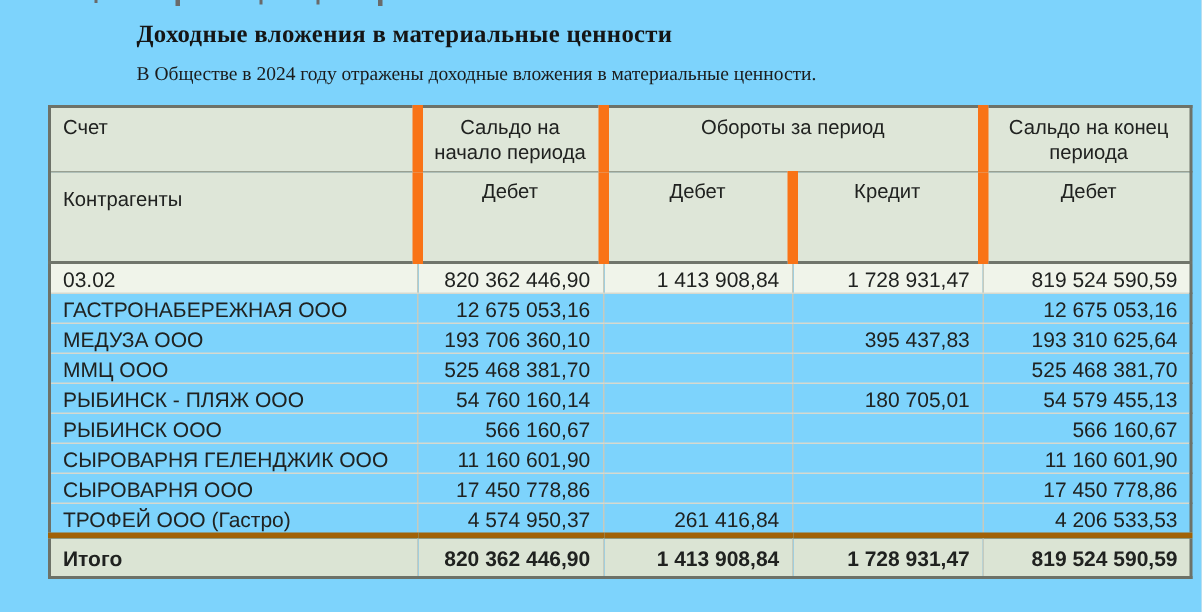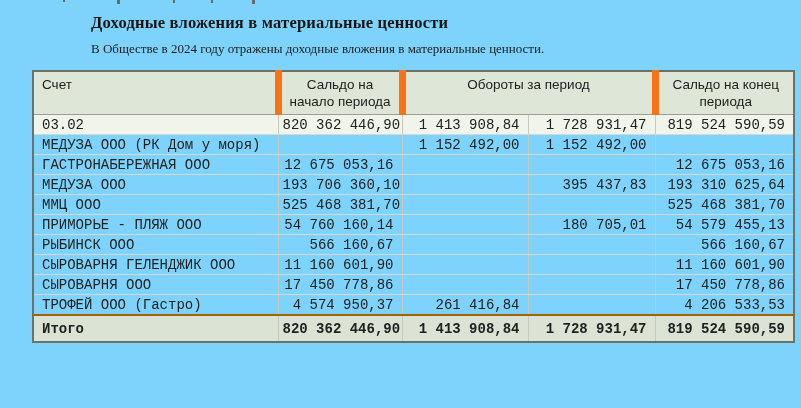--- a/index.html
+++ b/index.html
@@ -37,29 +37,29 @@
     font-weight:normal; font-size:13.5px; line-height:17px;
     vertical-align:top; padding:4px 4px 2px 4px; text-align:center;
   }
   .ledger thead tr.h1 th { border-bottom:1px solid #99a092; height:36px; }
   .ledger thead tr.h2 th { border-bottom:2px solid #70756b; height:48px; }
   .ledger thead th.lft { text-align:left; padding-left:8px; }
   .ledger thead tr.h2 th.lft { padding-top:9px; }
   .ledger th.vr, .ledger td.vr { border-right:7px solid #f97316; }
   .ledger tbody td {
     height:19px; padding:0 4px; line-height:18px; overflow:hidden; white-space:nowrap;
-    border-right:1px solid #c6cabd; border-bottom:1px solid #d6d9cf;font-family:Liberation Mono, monospace;
+    border-right:1px solid #c6cabd; border-bottom:1px solid #d6d9cf;
   }
   .ledger tbody td:last-child { border-right:none; }
   .ledger tbody td:first-child { padding-left:8px; }
   .ledger tbody td.num { text-align:right; padding-right:8px; }
   .ledger tbody tr.account td { background:var(--account-bg,#f0f4ea); }
   .ledger tbody tr.total td {
     background:var(--total-bg,#dbe4d4); font-weight:bold; height:25px;
-    border-top:2px solid #a16207; border-bottom:none; font-size:14px;
+    border-top:4px solid #a16207; border-bottom:none; font-size:14px;
   }
 </style>
 </head>
 <body>
 
 <div class="page">
 
   <div class="frag">
     <i></i>
       <i></i>
@@ -80,35 +80,35 @@
       <col style="width:127px">
       <col style="width:139px">
     </colgroup>
     <thead>
       <tr class="h1">
         <th class="lft vr">Счет</th>
         <th class="vr">Сальдо на начало периода</th>
         <th class="vr" colspan="2">Обороты за период</th>
         <th>Сальдо на конец периода</th>
       </tr>
+      <tr class="h2">
+        <th class="lft vr">Контрагенты</th>
+        <th class="vr">Дебет</th>
+        <th class="vr">Дебет</th>
+        <th class="vr">Кредит</th>
+        <th>Дебет</th>
+      </tr>
     </thead>
     <tbody id="ledger-body">
         <tr class="account">
           <td>03.02</td>
           <td class="num">820 362 446,90</td>
           <td class="num">1 413 908,84</td>
           <td class="num">1 728 931,47</td>
           <td class="num">819 524 590,59</td>
-        </tr>
-        <tr>
-          <td>МЕДУЗА ООО (РК Дом у моря)</td>
-          <td class="num"></td>
-          <td class="num">1 152 492,00</td>
-          <td class="num">1 152 492,00</td>
-          <td class="num"></td>
         </tr>
         <tr>
           <td>ГАСТРОНАБЕРЕЖНАЯ ООО</td>
           <td class="num">12 675 053,16</td>
           <td class="num"></td>
           <td class="num"></td>
           <td class="num">12 675 053,16</td>
         </tr>
         <tr>
           <td>МЕДУЗА ООО</td>
@@ -118,21 +118,21 @@
           <td class="num">193 310 625,64</td>
         </tr>
         <tr>
           <td>ММЦ ООО</td>
           <td class="num">525 468 381,70</td>
           <td class="num"></td>
           <td class="num"></td>
           <td class="num">525 468 381,70</td>
         </tr>
         <tr>
-          <td>ПРИМОРЬЕ - ПЛЯЖ ООО</td>
+          <td>РЫБИНСК - ПЛЯЖ ООО</td>
           <td class="num">54 760 160,14</td>
           <td class="num"></td>
           <td class="num">180 705,01</td>
           <td class="num">54 579 455,13</td>
         </tr>
         <tr>
           <td>РЫБИНСК ООО</td>
           <td class="num">566 160,67</td>
           <td class="num"></td>
           <td class="num"></td>

